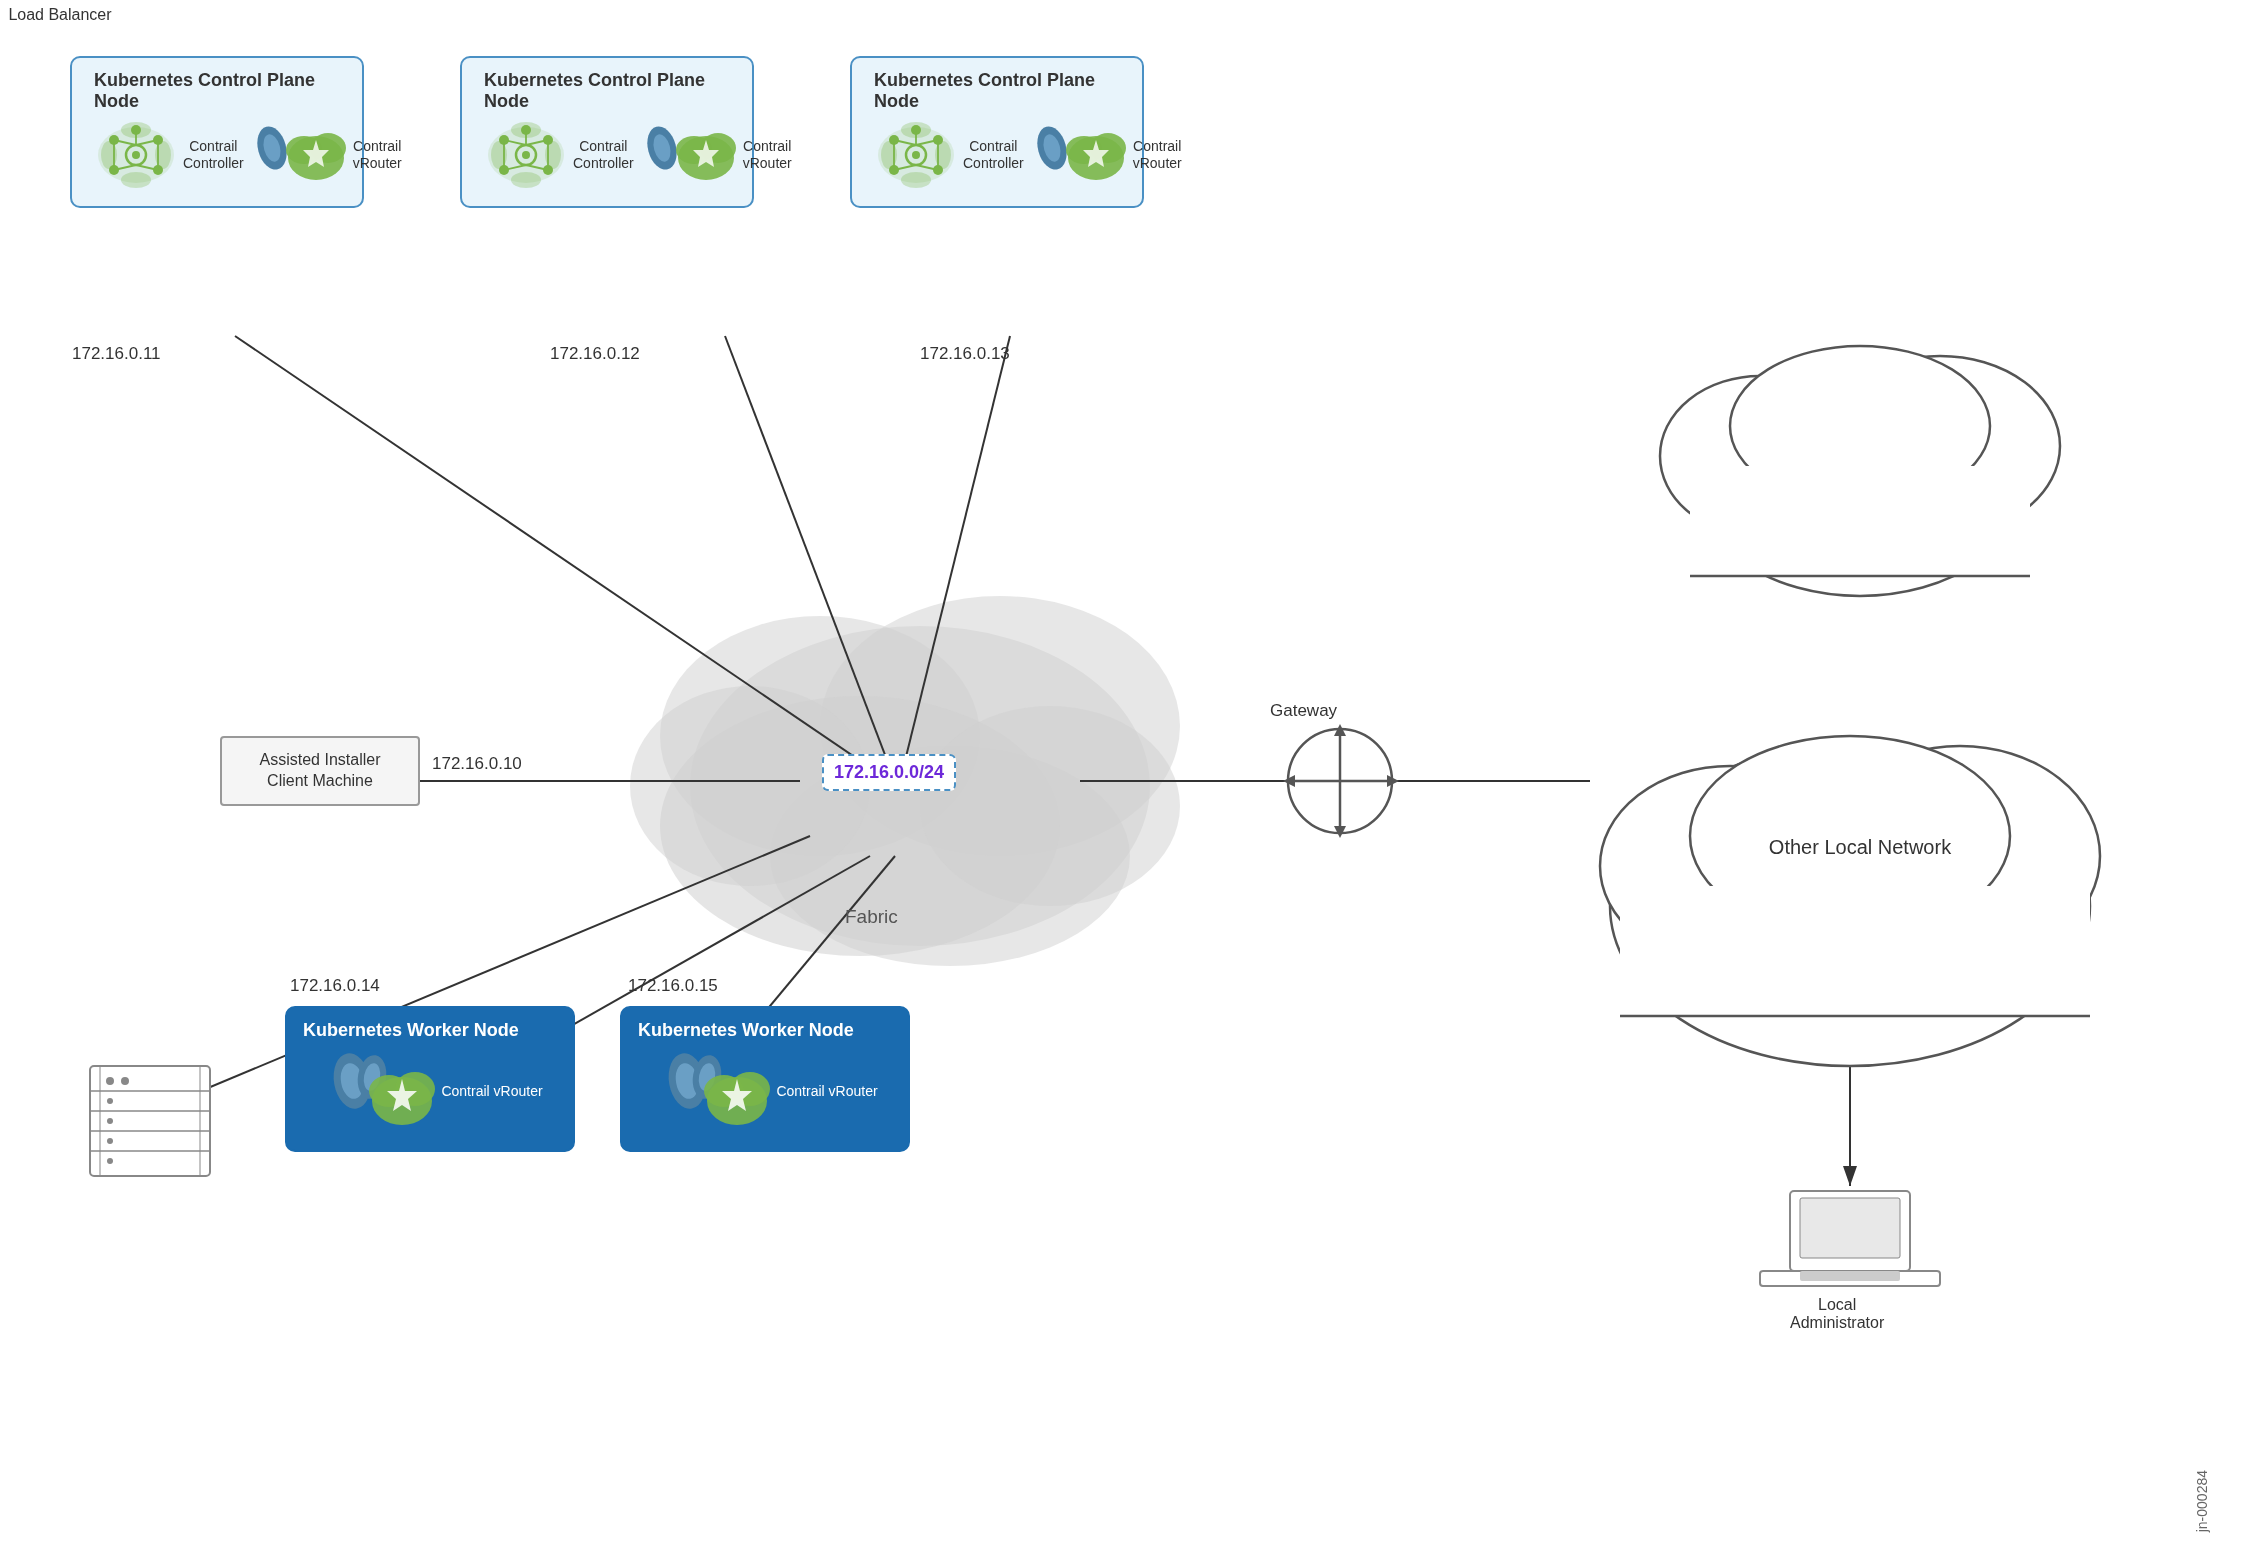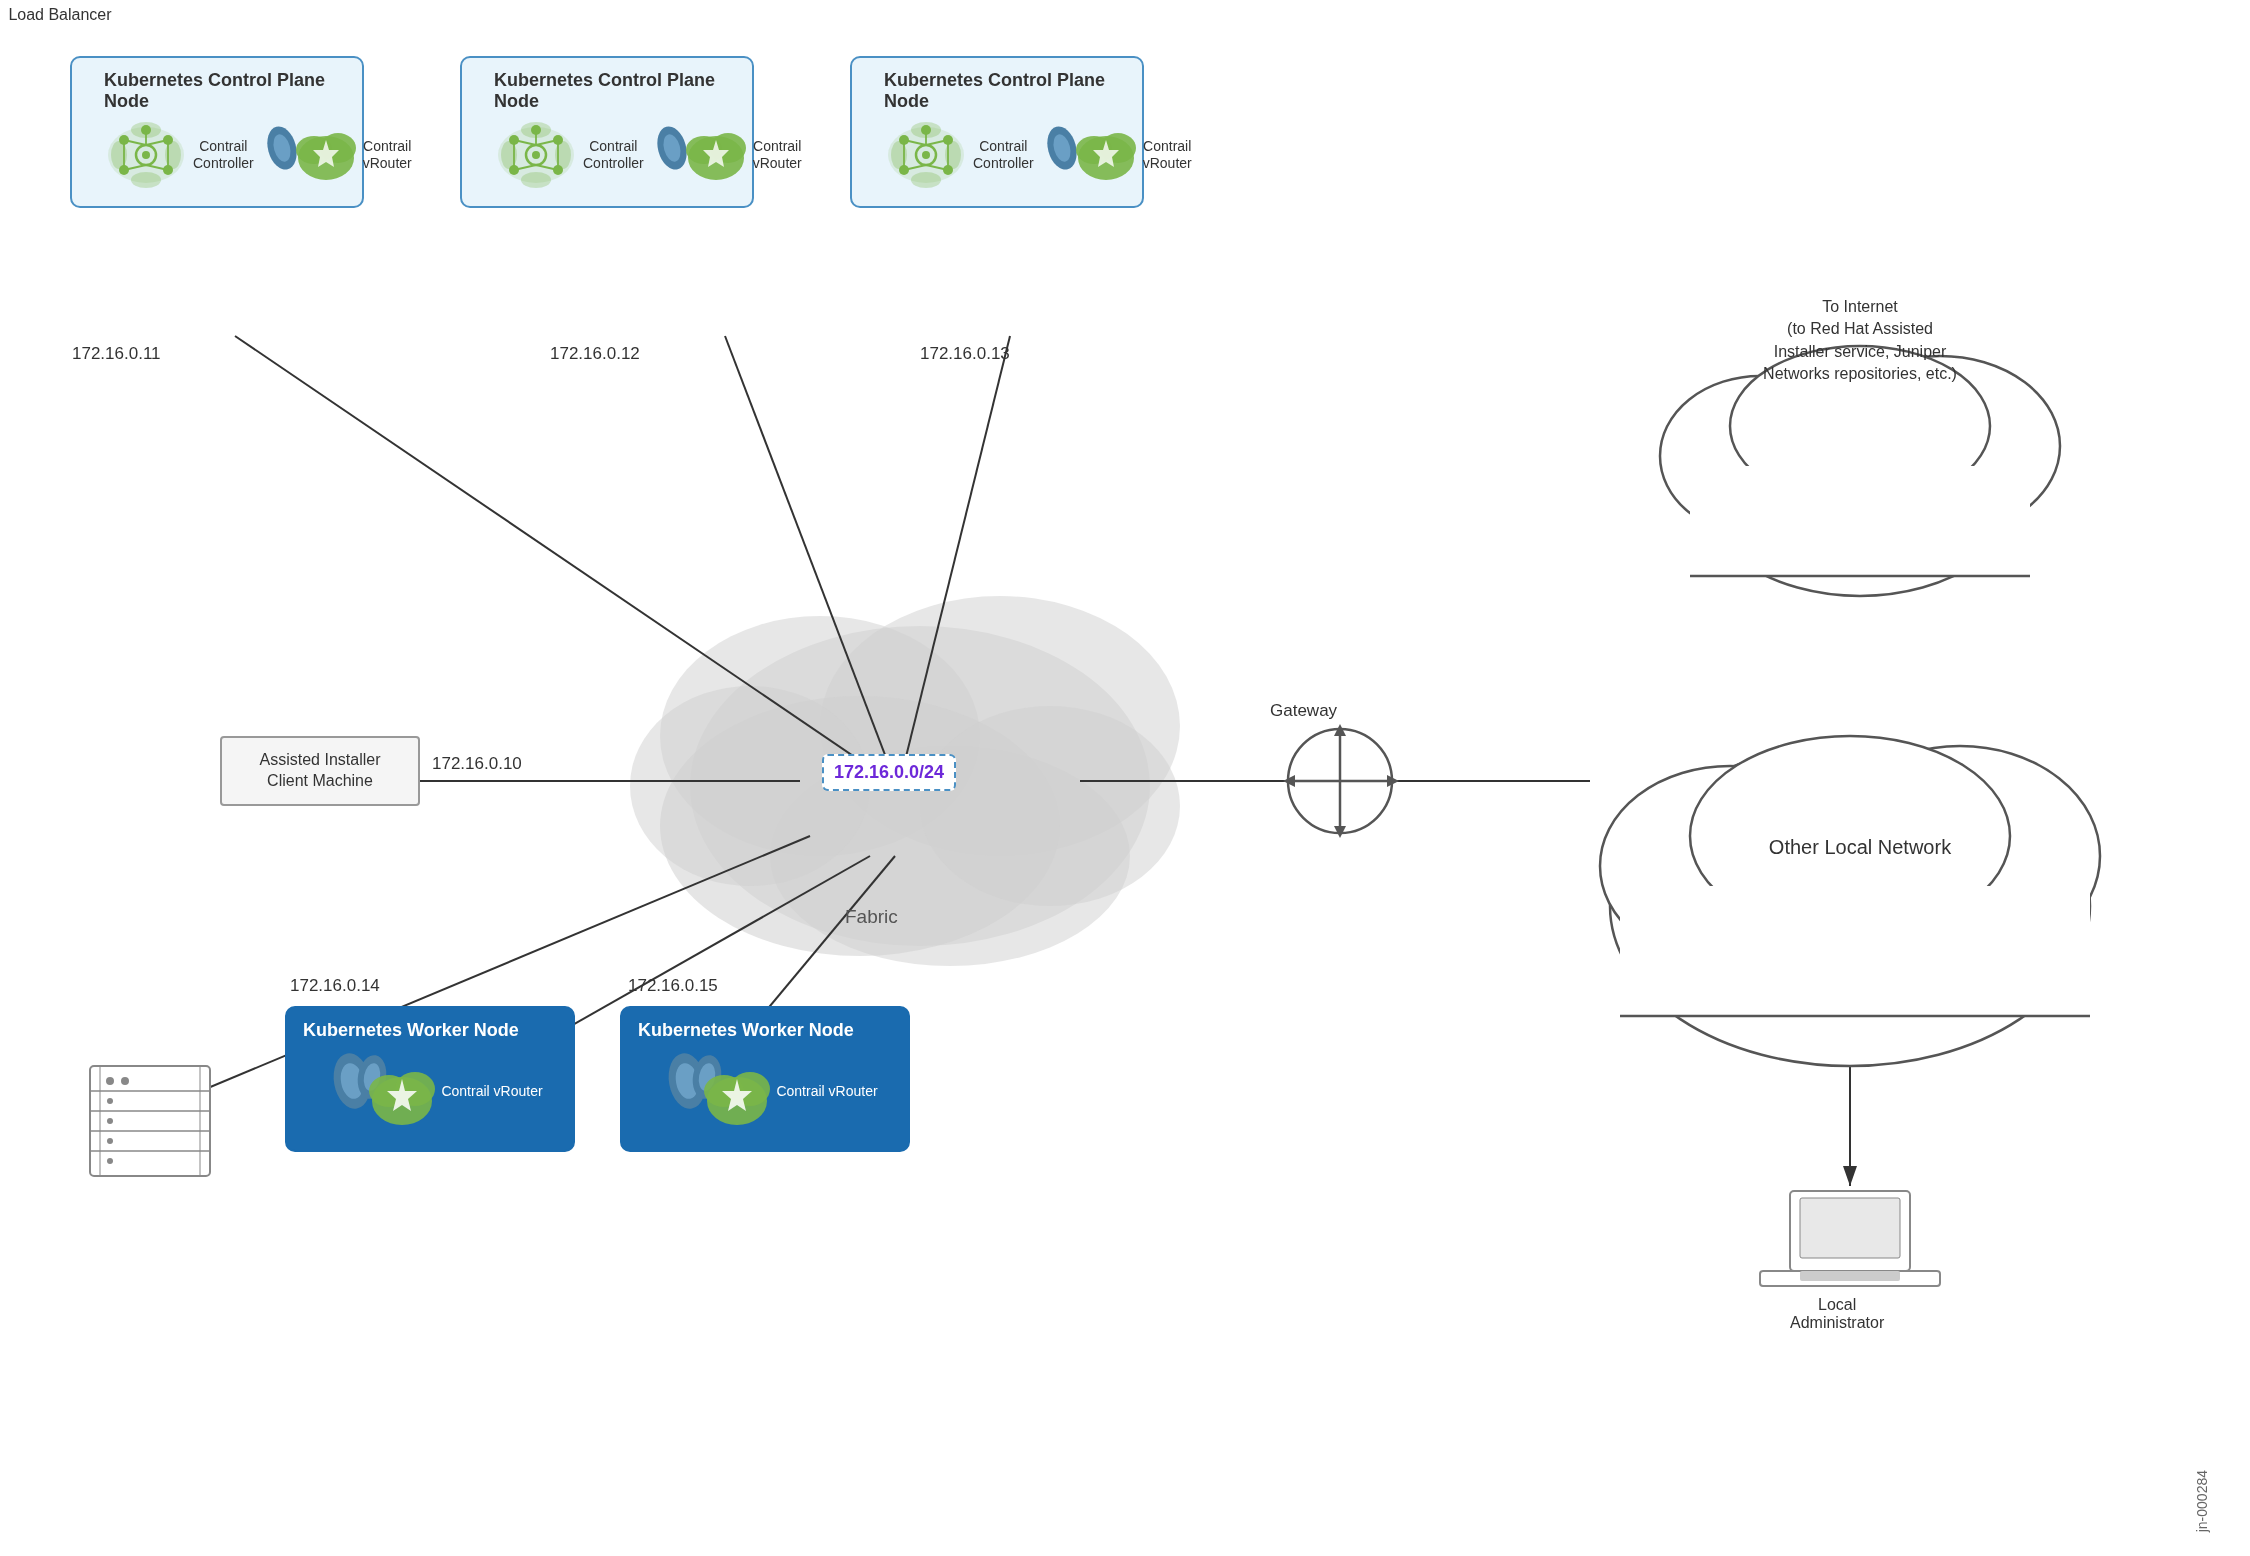--- a/index.html
+++ b/index.html
@@ -22,21 +22,21 @@
       width: 2250px;
       height: 1556px;
     }
 
     
     .k8s-control-box {
       position: absolute;
       border: 2px solid #4a90c4;
       background: #e8f4fb;
       border-radius: 10px;
-      padding: 12px 32px 16px;
+      padding: 12px 22px 16px;
       width: 294px;
     }
     .k8s-worker-box {
       position: absolute;
       border: 2px solid #1a6baf;
       background: #1a6baf;
       border-radius: 10px;
       padding: 12px 16px 16px;
       width: 290px;
       color: white;
@@ -413,23 +413,20 @@
   </div>
 
   <div class="ip-label" style="left: 432px; top: 748px;">172.16.0.10</div>
 
   <div class="network-center-label" style="left: 822px; top: 748px;">172.16.0.0/24</div>
 
   <div class="fabric-label" style="left: 845px; top: 900px;">Fabric</div>
 
   <div class="gateway-label" style="left: 1270px; top: 695px;">Gateway</div>
 
-  <div class="to-internet-label" style="left: 1750px; top: 290px; width: 220px;">
-    To Internet<br>(to Red Hat Assisted<br>Installer service, Juniper<br>Networks repositories, etc.)
-  </div>
 
   <div class="other-local-label" style="left: 1700px; top: 830px; width: 320px;">Other Local Network</div>
 
   <div class="local-admin-label" style="left: 1790px; top: 1290px;">
     Local<br>Administrator
   </div>
 
   <div class="load-balancer-label" style="left: 90px; top: 1185px; width: 120px;">Load Balancer</div>
 
   <div class="k8s-worker-box" style="left: 285px; top: 1000px;">

